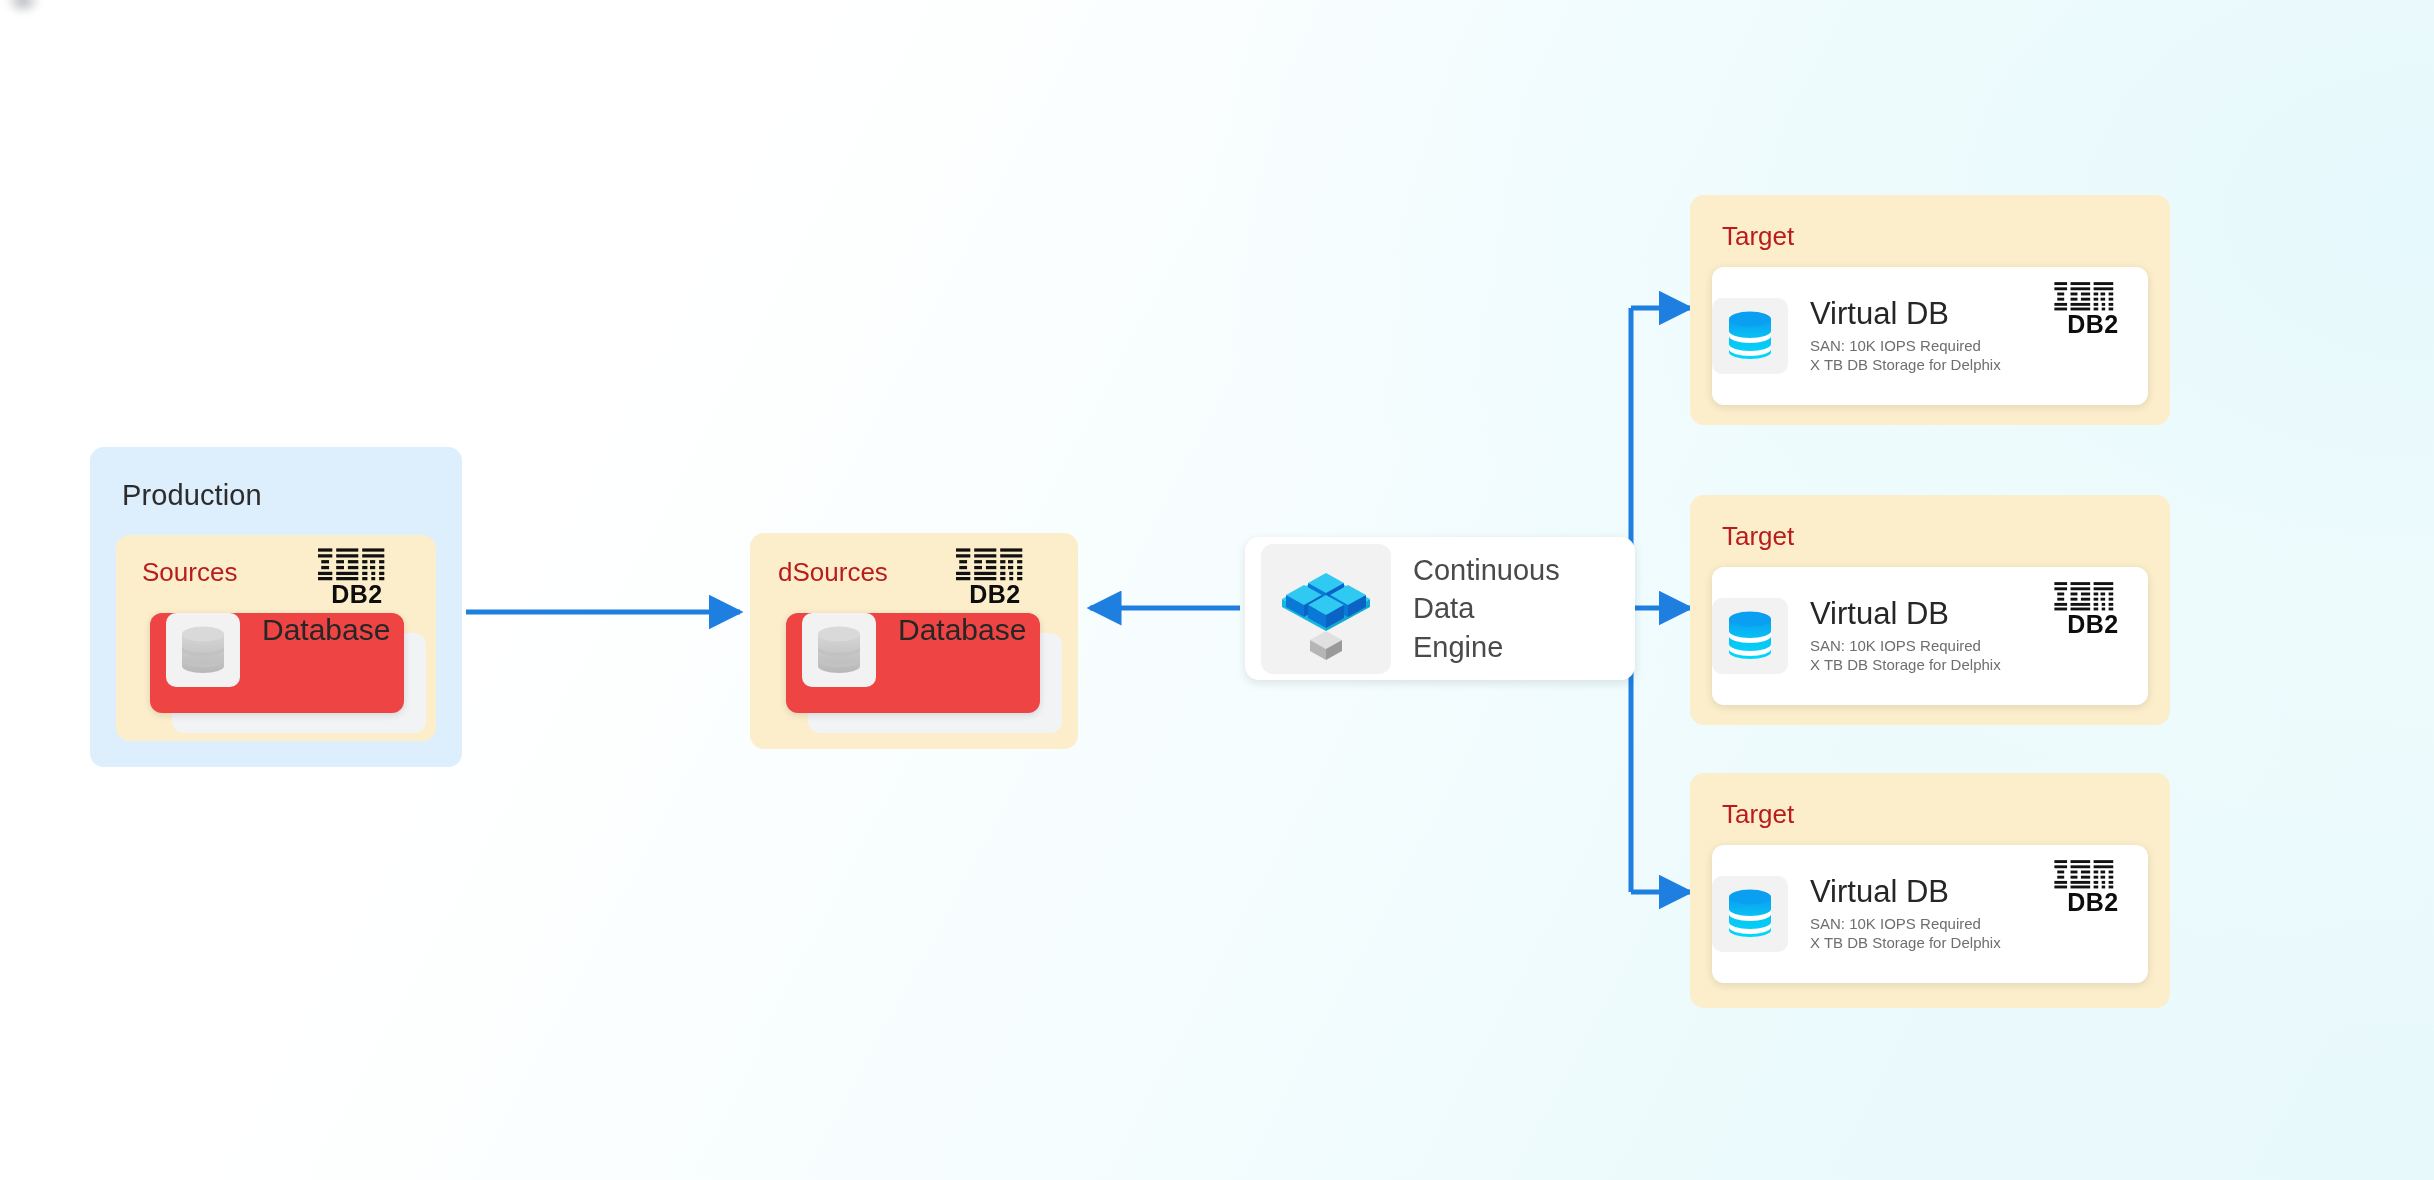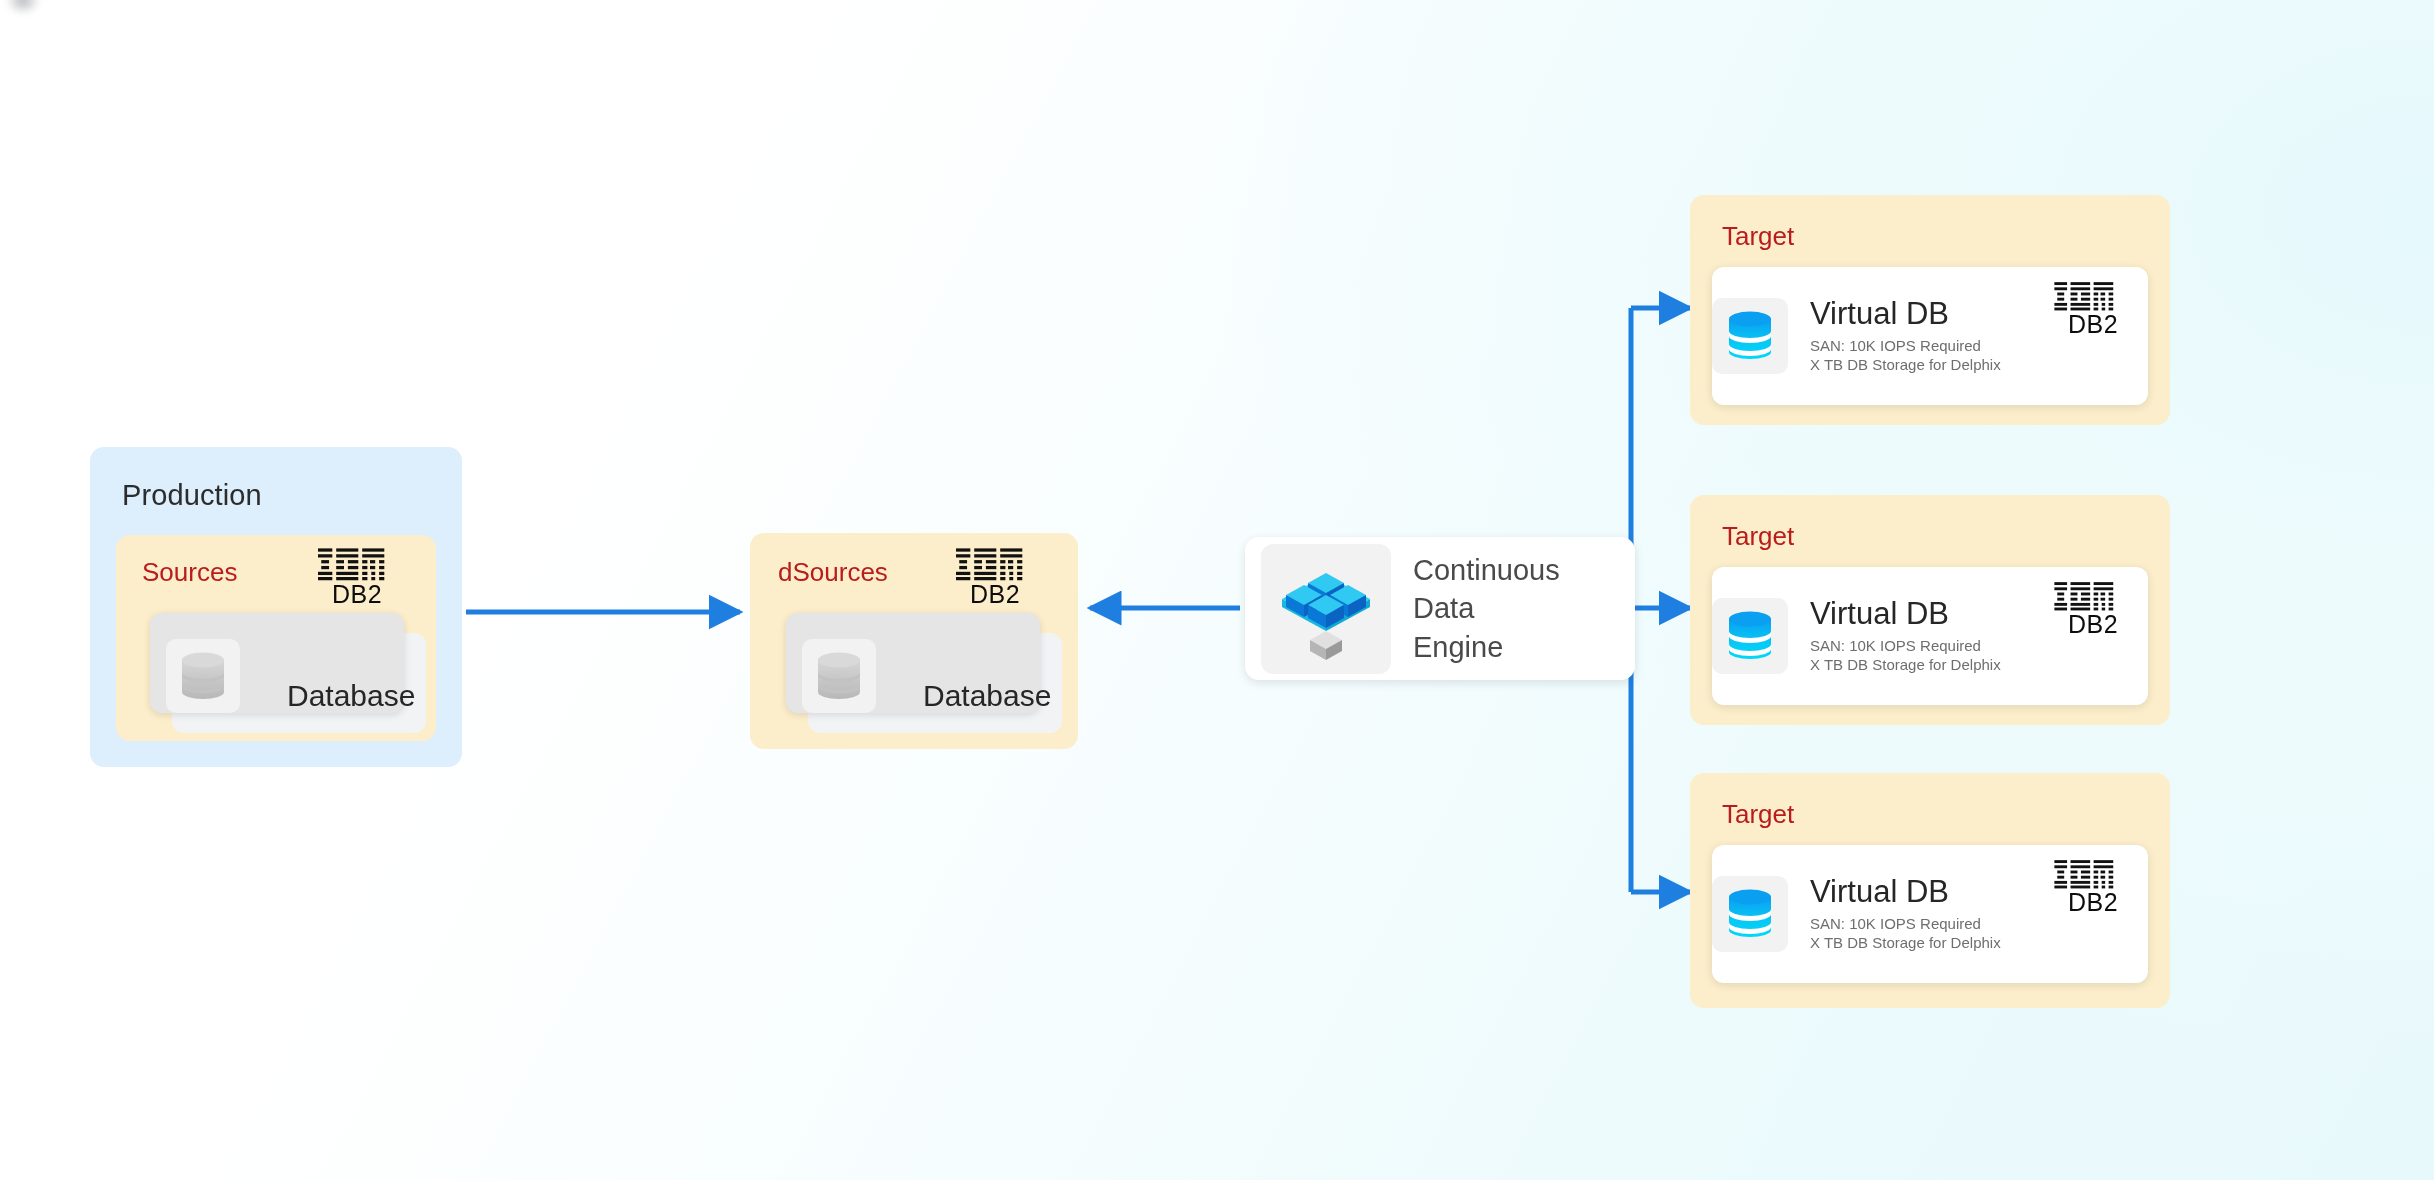--- a/index.html
+++ b/index.html
@@ -65,21 +65,21 @@
     position: absolute;
     width: 78px;
     text-align: center;
     line-height: 1;
     user-select: none;
   }
   .ibm-logo .ibm-mark { display: block; }
   .ibm-logo .db2-word {
     display: block;
     font-size: 25px;
-    font-weight: normal;
+    font-weight: bold;
     color: #0d0d0d;
     letter-spacing: .5px;
     margin-top: 1px;
   }
 
   
   .db-card-wrap { position: absolute; }
   .db-card-back {
     position: absolute;
     left: 22px;
@@ -87,27 +87,26 @@
     width: 100%;
     height: 100%;
     background: #f2f3f5;
     border-radius: 12px;
   }
   .db-card {
     position: relative;
     box-sizing: border-box;
     width: 100%;
     height: 100%;
-    background: #e5e5e5;
+    background: #ef4444;
     border-radius: 12px;
     box-shadow: 0 2px 7px rgba(20,30,50,0.13);
     display: flex;
-    align-items: flex-end;
+    align-items: flex-start;
     padding-left: 16px;
-    gap: 25px;
   }
   .icon-tile {
     width: 74px;
     height: 74px;
     border-radius: 10px;
     background: #f2f2f2;
     display: flex;
     align-items: center;
     justify-content: center;
     flex: none;

